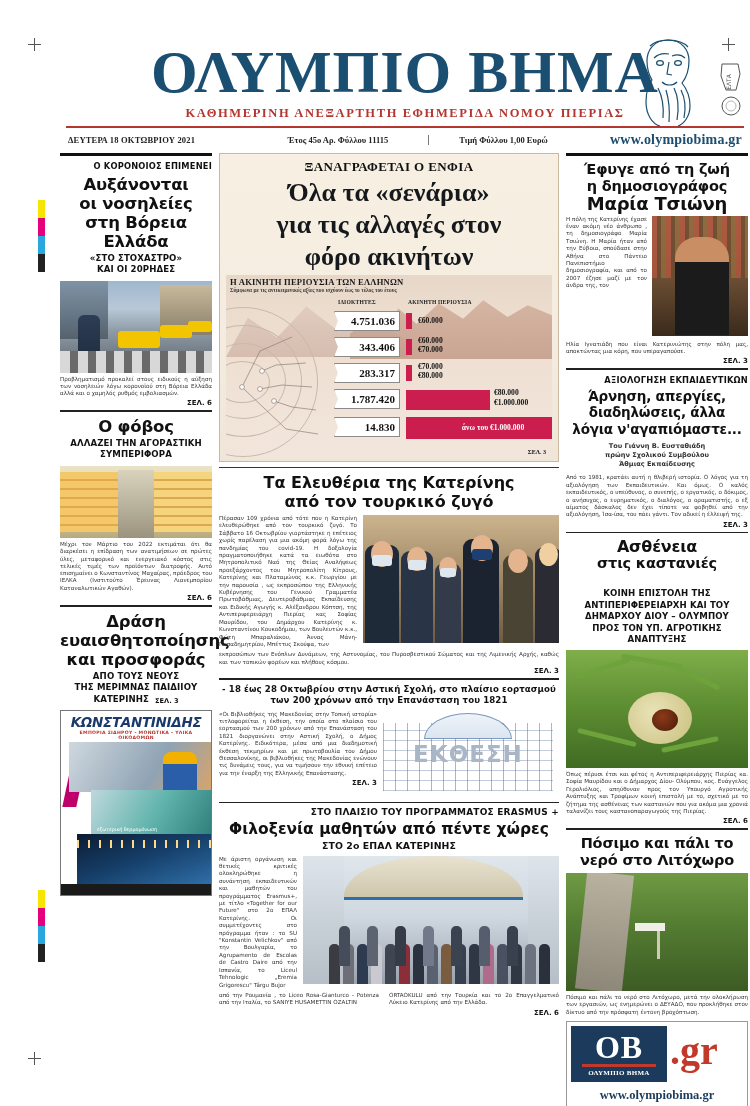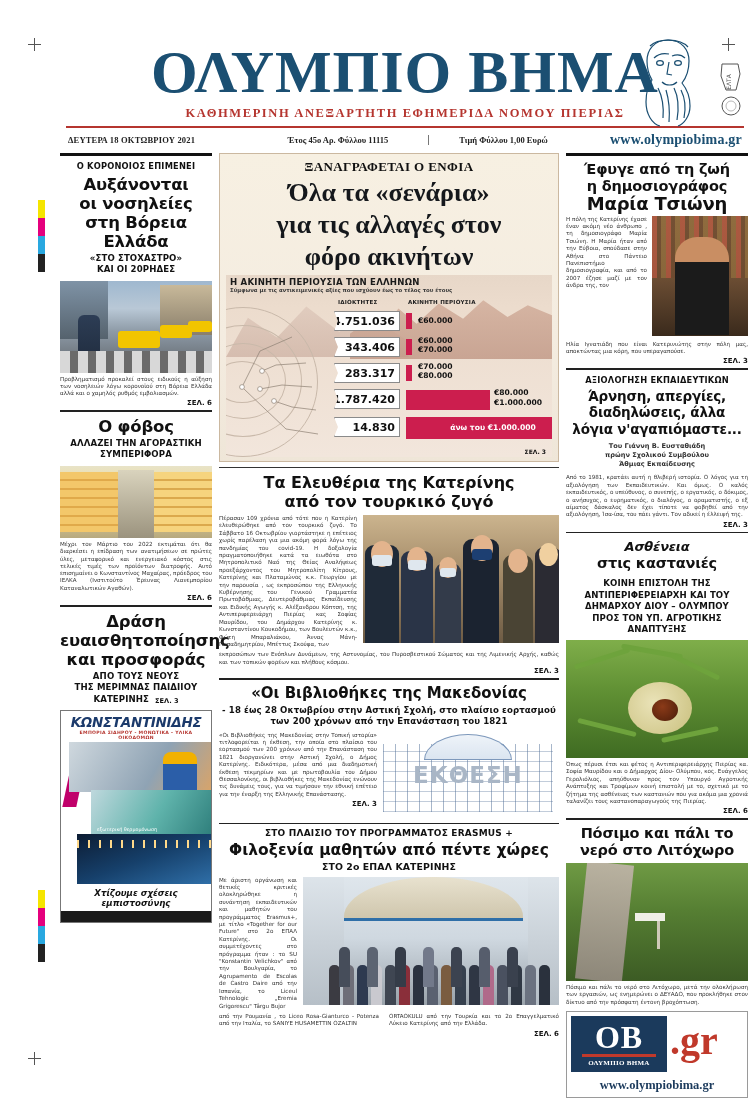--- a/index.html
+++ b/index.html
@@ -71,21 +71,21 @@
   .col-left  { width:152px; }
   .col-mid   { width:340px; }
   .col-right { width:182px; }
 
   .hr-thick { height:2.5px; background:#111; }
   .hr-thin  { height:1px; background:#333; }
   .hr-med   { height:1.6px; background:#222; }
 
   
   .kicker {
-    text-align:center; font-size:8.3px; font-weight:bold;
+    text-align:right; font-size:8.3px; font-weight:bold;
     letter-spacing:.2px; color:#111; line-height:11px;
     font-family:"DejaVu Sans","Liberation Sans",sans-serif;
   }
   .head-lg {
     text-align:center; font-size:16.5px; font-weight:bold;
     color:#111; line-height:19px; letter-spacing:-.2px;
     font-family:"DejaVu Sans","Liberation Sans",sans-serif;
   }
   .head-md {
     text-align:center; font-size:14px; font-weight:bold;
@@ -198,21 +198,21 @@
     text-align:center; font-family:"Liberation Serif","DejaVu Serif",serif;
     font-weight:bold; font-size:13px; color:#111; letter-spacing:.4px;
   }
   .enfia-head {
     text-align:center; font-family:"Liberation Serif","DejaVu Serif",serif;
     font-weight:bold; font-size:26px; line-height:28px; color:#15181c;
     margin-top:4px;
   }
   .enfia-band { margin-top:4px; position:relative; height:182px;
     background:linear-gradient(180deg,#e7d7c8 0%,#ecdccd 18%,#f2e6dc 100%);
-    overflow:hidden; }
+    overflow:hidden;font-family:Liberation Serif, serif; }
   .enfia-band .skyline {
     position:absolute; right:0; top:0; width:62%; height:84px;
     background:linear-gradient(180deg,#d9b7a4,#c29a88);
     clip-path: polygon(0 70%, 8% 56%, 16% 66%, 24% 40%, 33% 58%, 44% 34%, 56% 52%, 66% 30%, 78% 50%, 88% 36%, 100% 48%, 100% 100%, 0 100%);
     opacity:.85;
   }
   .enfia-band .mtn {
     position:absolute; left:0; top:12px; width:56%; height:70px;
     background:linear-gradient(180deg,#e3cfc2,#cdb1a3);
     clip-path: polygon(0 100%, 12% 44%, 28% 72%, 44% 28%, 62% 64%, 78% 40%, 100% 78%, 100% 100%);
@@ -448,21 +448,20 @@
             <div class="akA">
                 <div class="worker"></div>
               </div>
             <div class="akB">
                 <div class="lbl">εξωτερική θερμομόνωση</div>
               </div>
             <div class="akC">
                 <div class="lights"></div>
               </div>
           </div>
-          <div class="ad-kon-slogan">Χτίζουμε σχέσεις εμπιστοσύνης</div>
           <div class="ad-kon-dark">
             
             
             
           </div>
         </div>
       </div>
 
       <div class="col-mid">
 
@@ -565,21 +564,20 @@
               <span class="face" style="left:176px;top:28px; width:19px; height:23px; background:#f0d0a0;"></span>
             </div>
           </div>
           <div class="cap" style="margin-top:3px;">εκπροσώπων των Ενόπλων Δυνάμεων, της Αστυνομίας, του Πυροσβεστικού Σώματος και της Λιμενικής Αρχής, καθώς και των τοπικών φορέων και πλήθους κόσμου.</div>
           <div class="sel" style="margin-top:1px;">ΣΕΛ. 3</div>
         </div>
 
         <div class="hr-med" style="margin-top:3px;"></div>
 
         <div style="margin-top:4px;">
-          <div class="head-md" style="font-size:15px;line-height:18px;margin-top:2px;">«Οι Βιβλιοθήκες της Μακεδονίας</div>
           <div class="subhead" style="margin-top:3px;">- 18 έως 28 Οκτωβρίου στην Αστική Σχολή, στο πλαίσιο εορτασμού</div>
           <div class="subhead">των 200 χρόνων από την Επανάσταση του 1821</div>
           <div style="display:flex; gap:6px; margin-top:4px;">
             <div style="width:158px;">
               <div class="body-text">«Οι Βιβλιοθήκες της Μακεδονίας στην Τοπική ιστορία» τιτλοφορείται η έκθεση, την οποία στο πλαίσιο του εορτασμού των 200 χρόνων από την Επανάσταση του 1821 διοργανώνει στην Αστική Σχολή, ο Δήμος Κατερίνης. Ειδικότερα, μέσα από μια διαδημοτική έκθεση τεκμηρίων και με πρωτοβουλία του Δήμου Θεσσαλονίκης, οι βιβλιοθήκες της Μακεδονίας ενώνουν τις δυνάμεις τους, για να τιμήσουν την εθνική επέτειο για την έναρξη της Ελληνικής Επανάστασης.</div>
               <div class="sel" style="margin-top:2px;">ΣΕΛ. 3</div>
             </div>
             <div class="m3-photo">
               <div class="bld"></div>
               <div class="dome"></div>
@@ -665,23 +663,23 @@
           <div class="author" style="margin-top:5px;">Του Γιάννη Β. Ευσταθιάδη</div>
           <div class="author">πρώην Σχολικού Συμβούλου</div>
           <div class="author">Άθμιας Εκπαίδευσης</div>
           <div class="body-text" style="margin-top:5px;">Από το 1981, κρατάει αυτή η θλιβερή ιστορία. Ο λόγος για τη αξιολόγηση των Εκπαιδευτικών. Και όμως. Ο καλός εκπαιδευτικός, ο υπεύθυνος, ο συνεπής, ο εργατικός, ο δόκιμος, ο ανήσυχος, ο ευρηματικός, ο διαλόγος, ο οραματιστής, ο εξ αίματος δάσκαλος δεν έχει τίποτε να φοβηθεί από την αξιολόγηση, Ίσα-ίσα, του πάει γάντι. Τον αδικεί η έλλειψή της.</div>
           <div class="sel" style="margin-top:2px;">ΣΕΛ. 3</div>
         </div>
 
         <div class="hr-med" style="margin-top:3px;"></div>
 
         <div style="margin-top:5px;">
-          <div class="head-lg" style="font-size:13px;line-height:17px;font-style:italic;">Ασθένεια</div>
+          <div class="head-lg" style="font-size:16px;line-height:17px;">Ασθένεια</div>
           <div class="head-lg" style="font-size:14.5px;line-height:17px;">στις καστανιές</div>
-          <div class="subhead" style="margin-top:6px;">ΚΟΙΝΗ ΕΠΙΣΤΟΛΗ ΤΗΣ</div>
+          <div class="subhead" style="margin-top:16px;">ΚΟΙΝΗ ΕΠΙΣΤΟΛΗ ΤΗΣ</div>
           <div class="subhead">ΑΝΤΙΠΕΡΙΦΕΡΕΙΑΡΧΗ ΚΑΙ ΤΟΥ</div>
           <div class="subhead">ΔΗΜΑΡΧΟΥ ΔΙΟΥ – ΟΛΥΜΠΟΥ</div>
           <div class="subhead">ΠΡΟΣ ΤΟΝ ΥΠ. ΑΓΡΟΤΙΚΗΣ</div>
           <div class="subhead">ΑΝΑΠΤΥΞΗΣ</div>
 
           <div class="photo r-photo2" style="margin-top:4px;">
             <span class="leaf" style="left:4%;  top:14%; width:58px; transform:rotate(-18deg);"></span>
             <span class="leaf" style="left:30%; top:8%;  width:62px; transform:rotate(10deg);"></span>
             <span class="leaf" style="left:56%; top:20%; width:54px; transform:rotate(26deg);"></span>
             <span class="leaf" style="left:6%;  top:72%; width:60px; transform:rotate(14deg);"></span>

